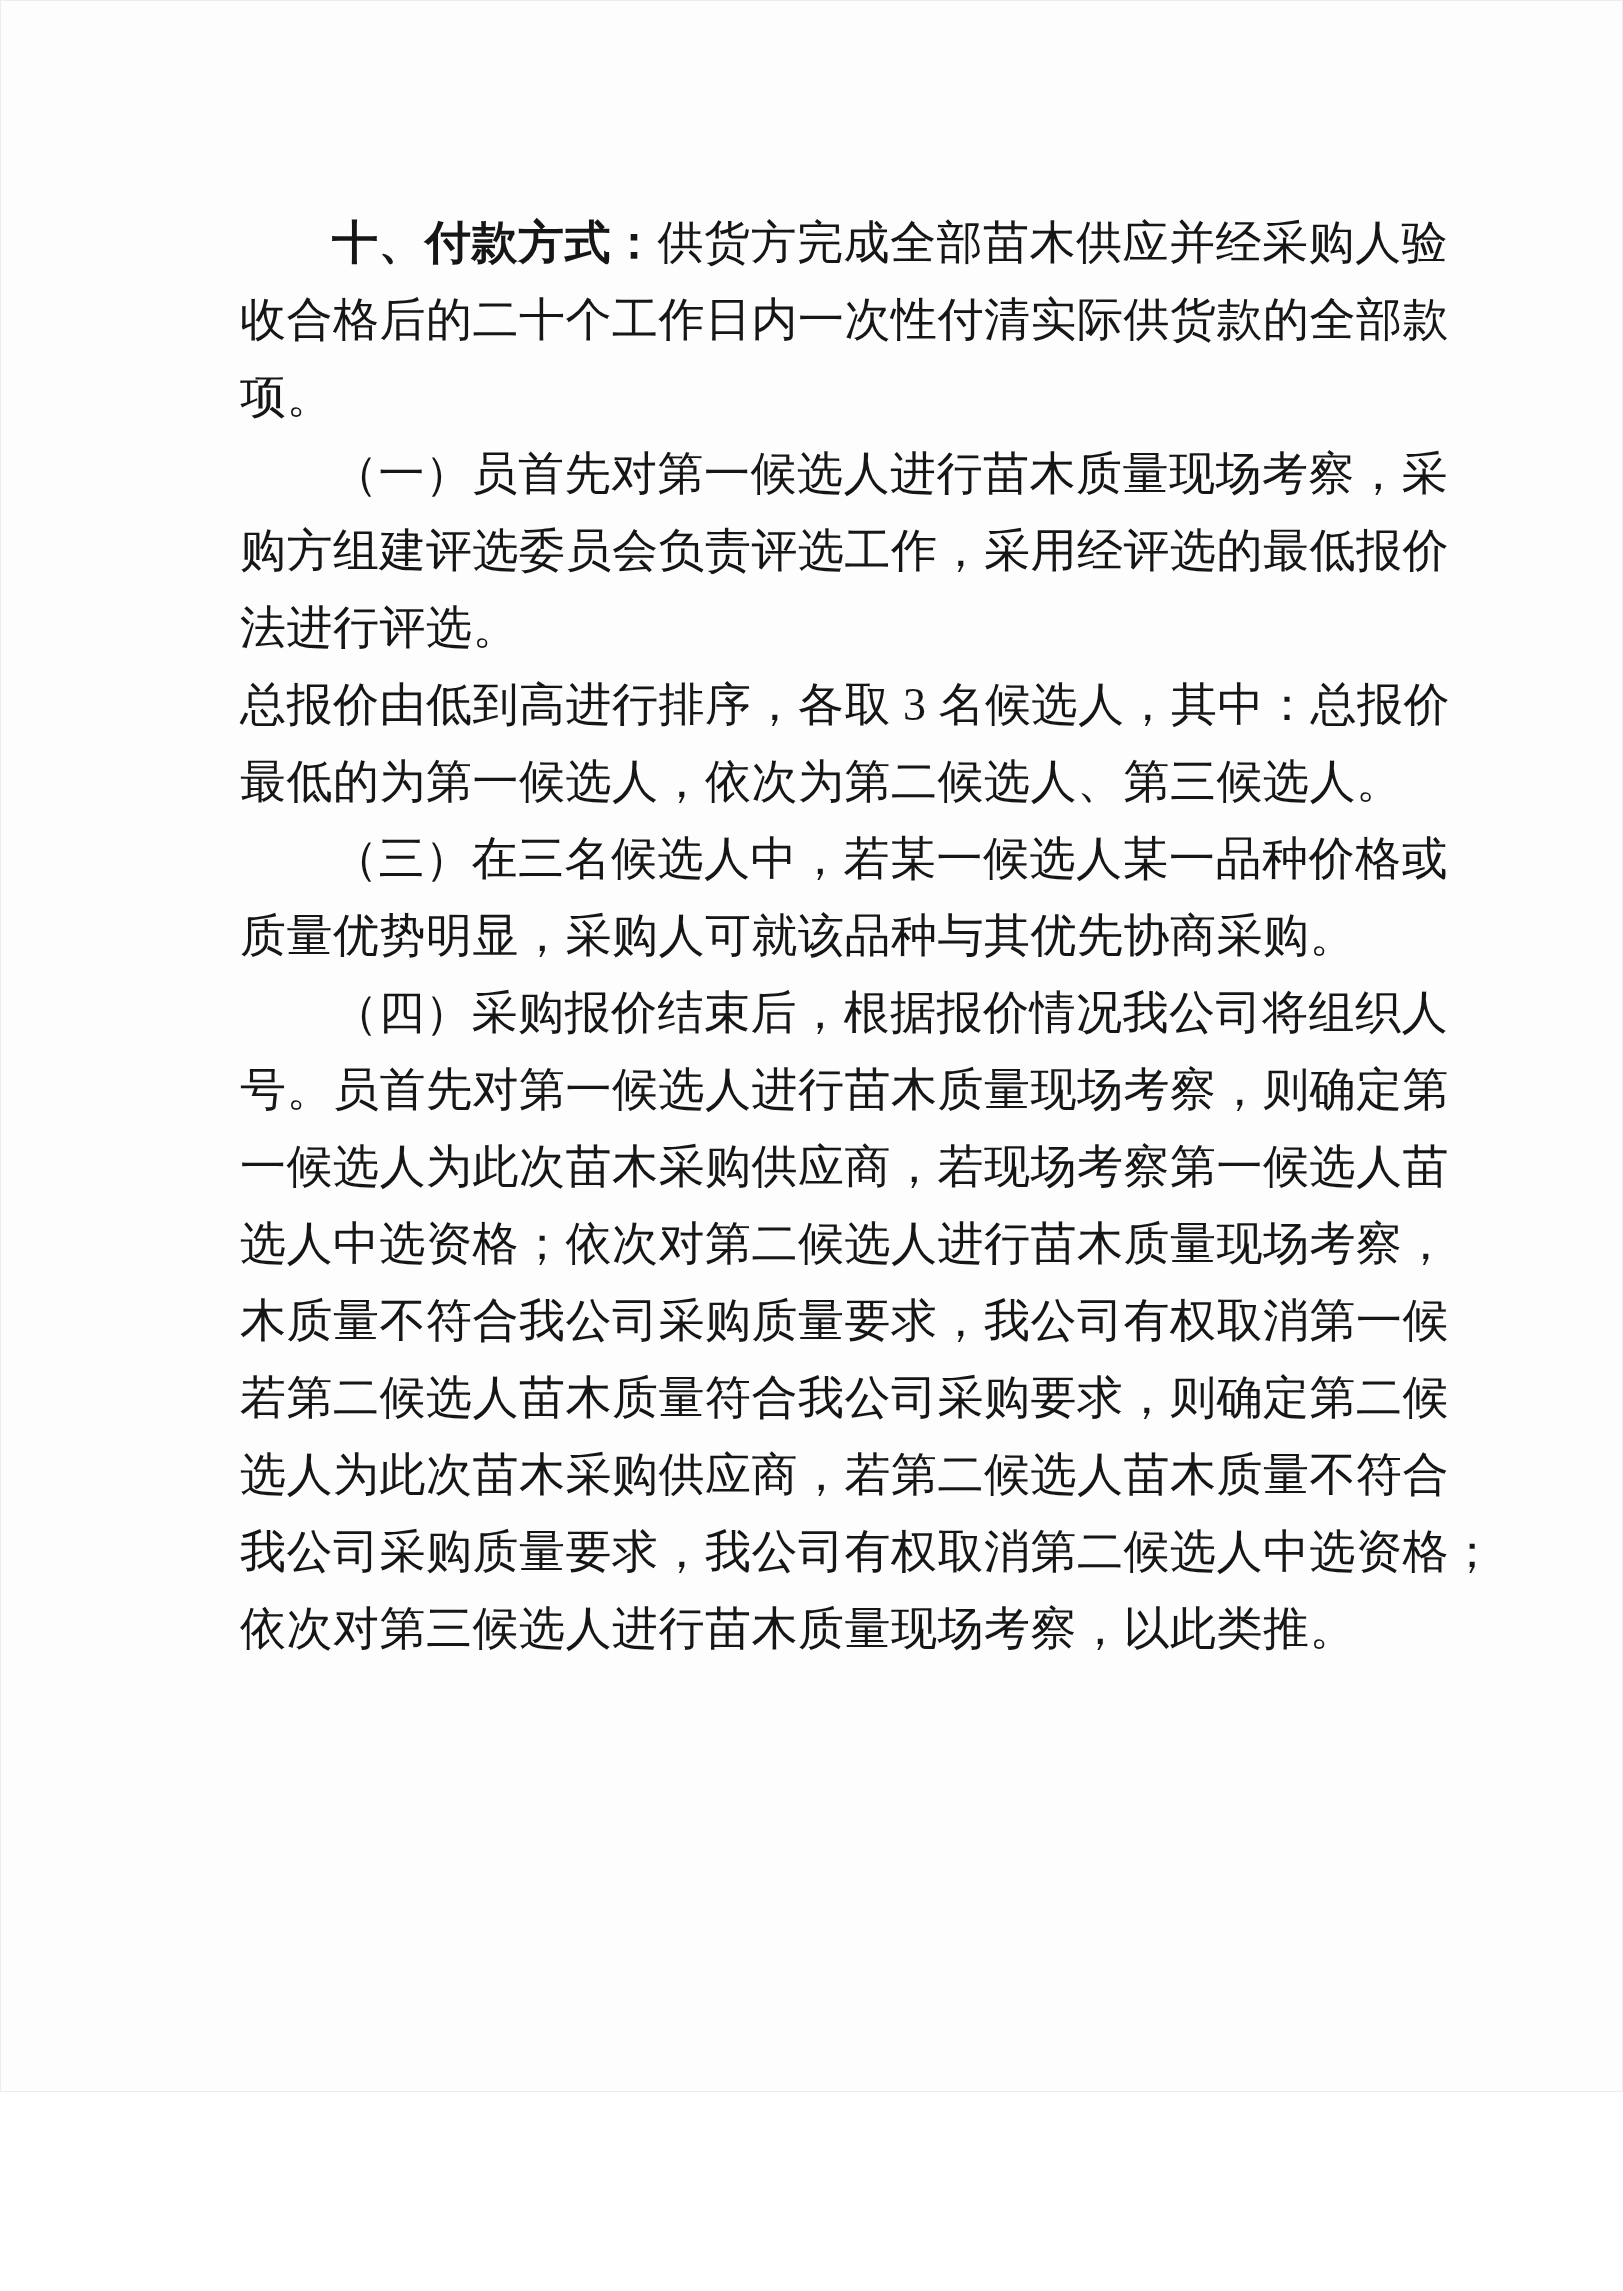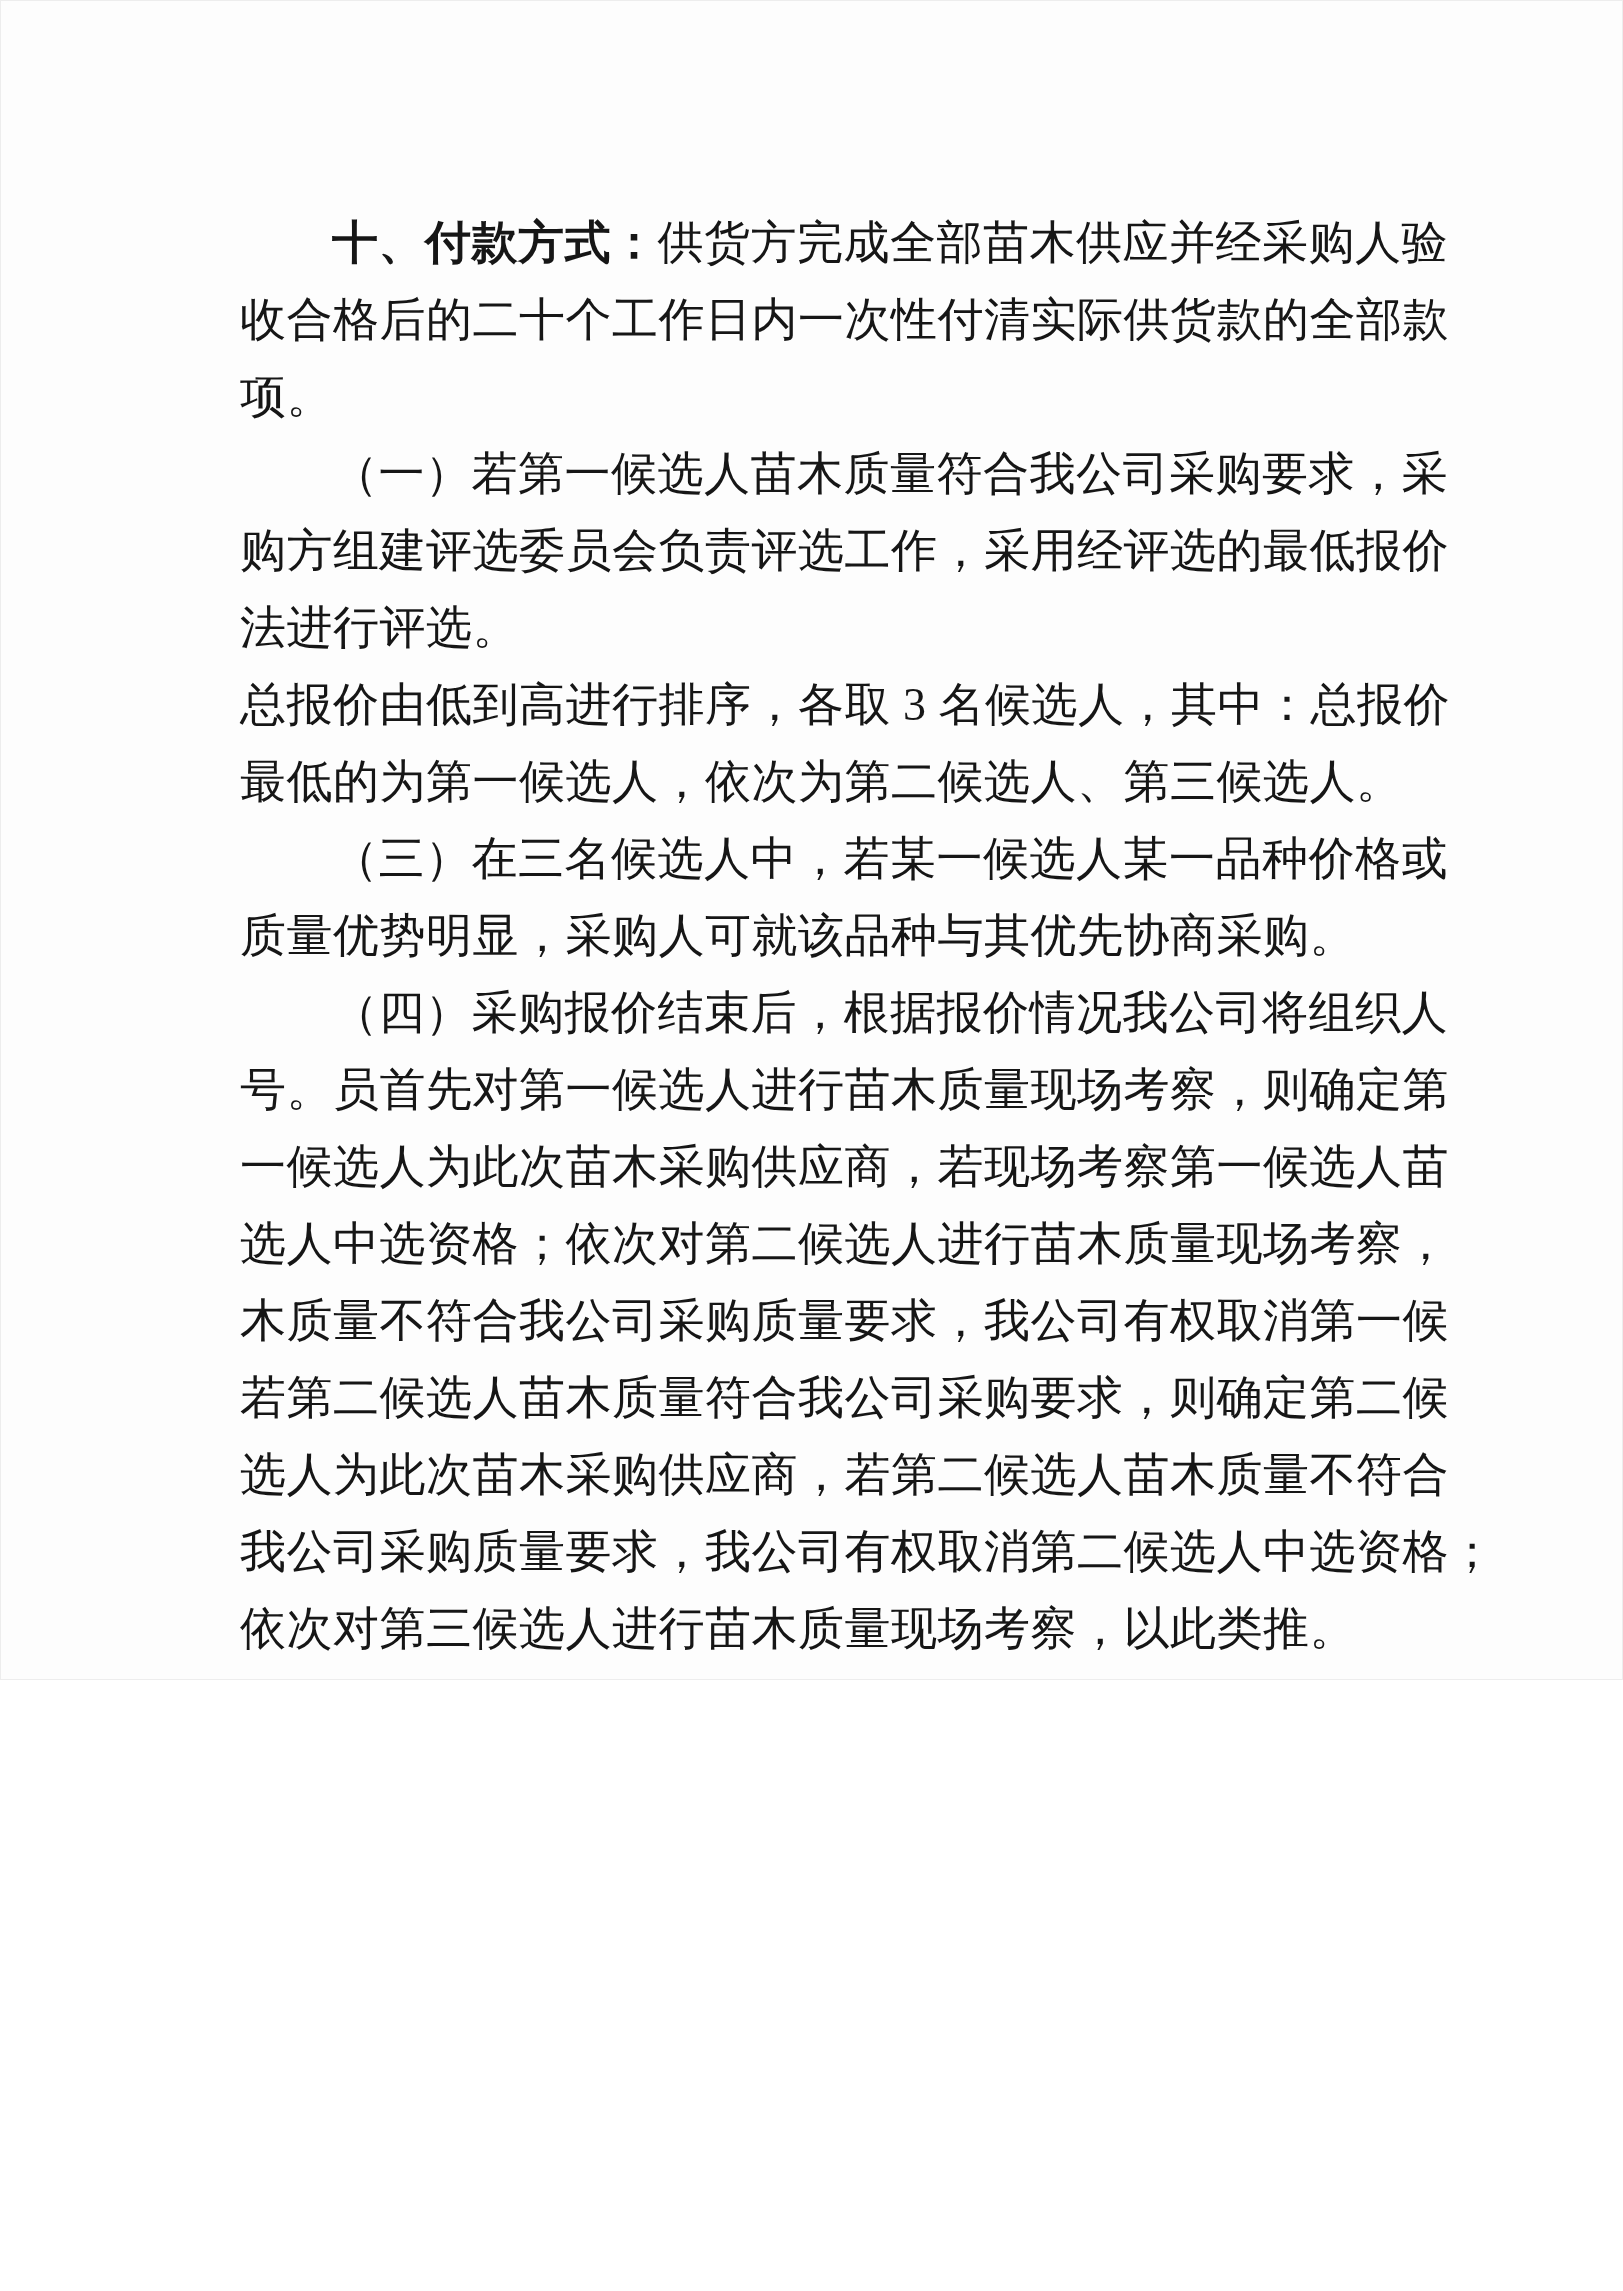--- a/index.html
+++ b/index.html
@@ -3,21 +3,21 @@
 <meta charset="utf-8">
 <style>
   html, body {
     margin: 0;
     padding: 0;
     background: #ffffff;
   }
   .page {
     position: relative;
     width: 1623px;
-    height: 1680px;
+    height: 2092px;
     background: #fdfdfd;
     box-shadow: inset 0 0 0 1px #ededed;
     overflow: hidden;
     font-family: "Liberation Serif", "DejaVu Serif", serif;
     color: #161616;
   }
   .doc {
     position: absolute;
     left: 240px;
     top: 204px;
@@ -49,21 +49,21 @@
   }
 </style>
 </head>
 <body>
 
 <div class="page">
   <div class="doc">
     <div class="line indent"><span class="b">十、付款方式：</span><span>供货方完成全部苗木供应并经采购人验</span></div>
     <div class="line"><span>收合格后的二十个工作日内一次性付清实际供货款的全部款</span></div>
     <div class="line"><span>项。</span></div>
-    <div class="line indent"><span>（一）若第一候选人苗木质量符合我公司采购要求，采</span></div>
+    <div class="line indent"><span>（一）员首先对第一候选人进行苗木质量现场考察，采</span></div>
     <div class="line"><span>购方组建评选委员会负责评选工作，采用经评选的最低报价</span></div>
     <div class="line"><span>法进行评选。</span></div>
     <div class="line"><span>总报价由低到高进行排序，各取 3 名候选人，其中：总报价</span></div>
     <div class="line"><span>最低的为第一候选人，依次为第二候选人、第三候选人。</span></div>
     <div class="line indent"><span>（三）在三名候选人中，若某一候选人某一品种价格或</span></div>
     <div class="line"><span>质量优势明显，采购人可就该品种与其优先协商采购。</span></div>
     <div class="line indent"><span>（四）采购报价结束后，根据报价情况我公司将组织人</span></div>
     <div class="line"><span>号。员首先对第一候选人进行苗木质量现场考察，则确定第</span></div>
     <div class="line"><span>一候选人为此次苗木采购供应商，若现场考察第一候选人苗</span></div>
     <div class="line"><span>选人中选资格；依次对第二候选人进行苗木质量现场考察，</span></div>

